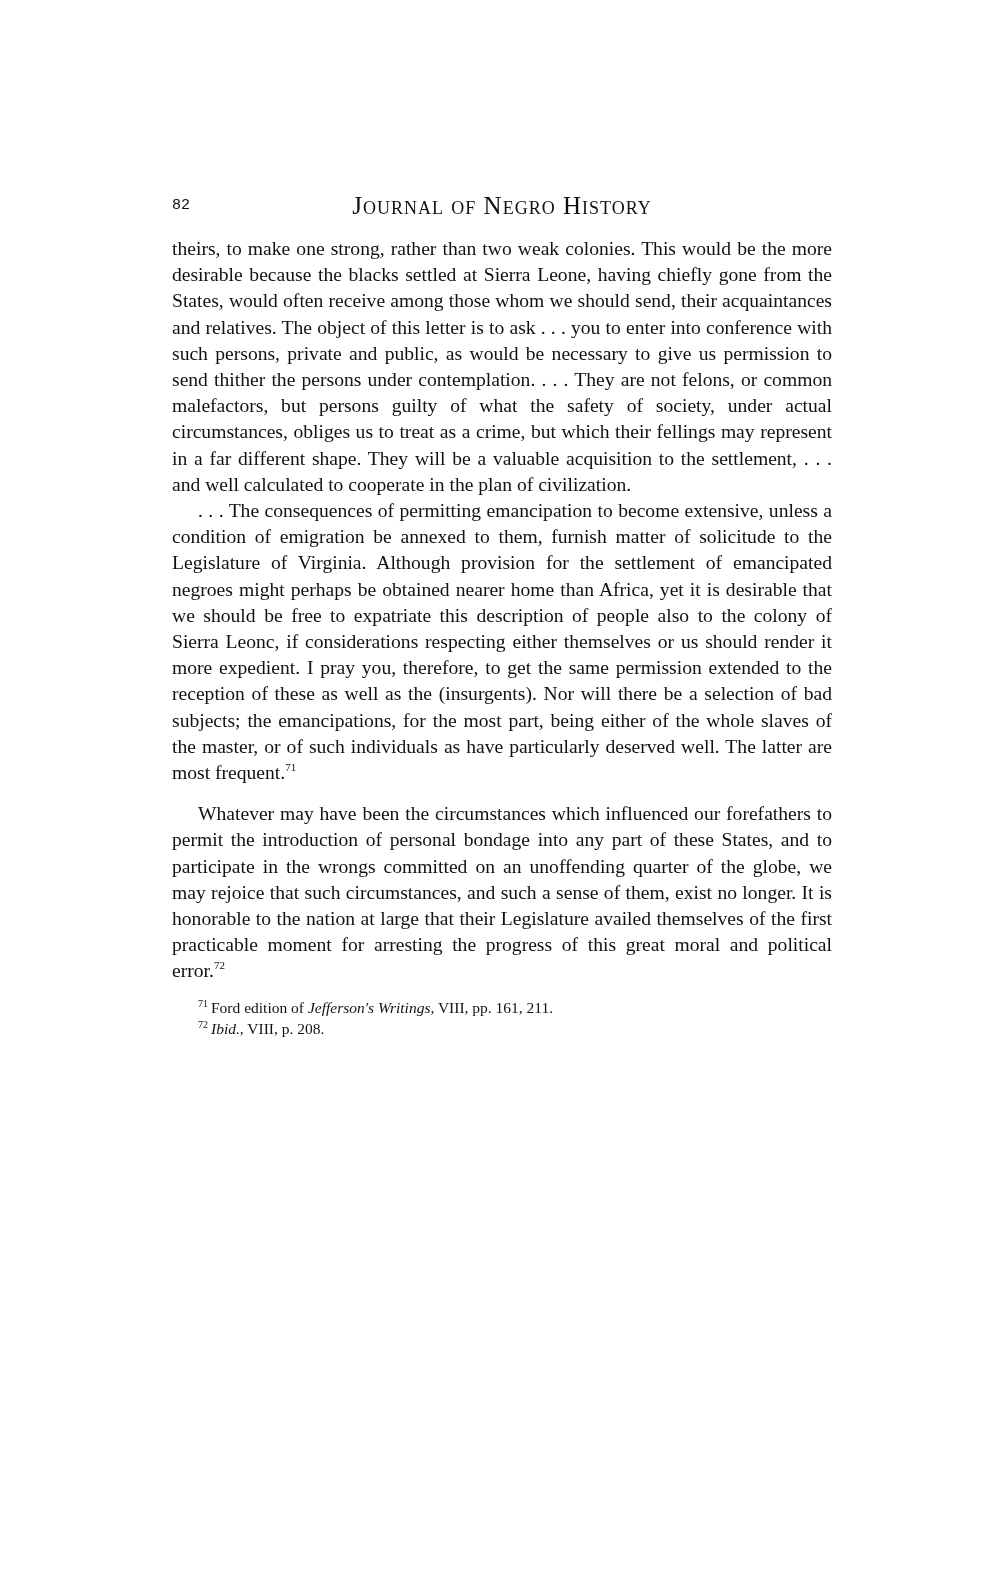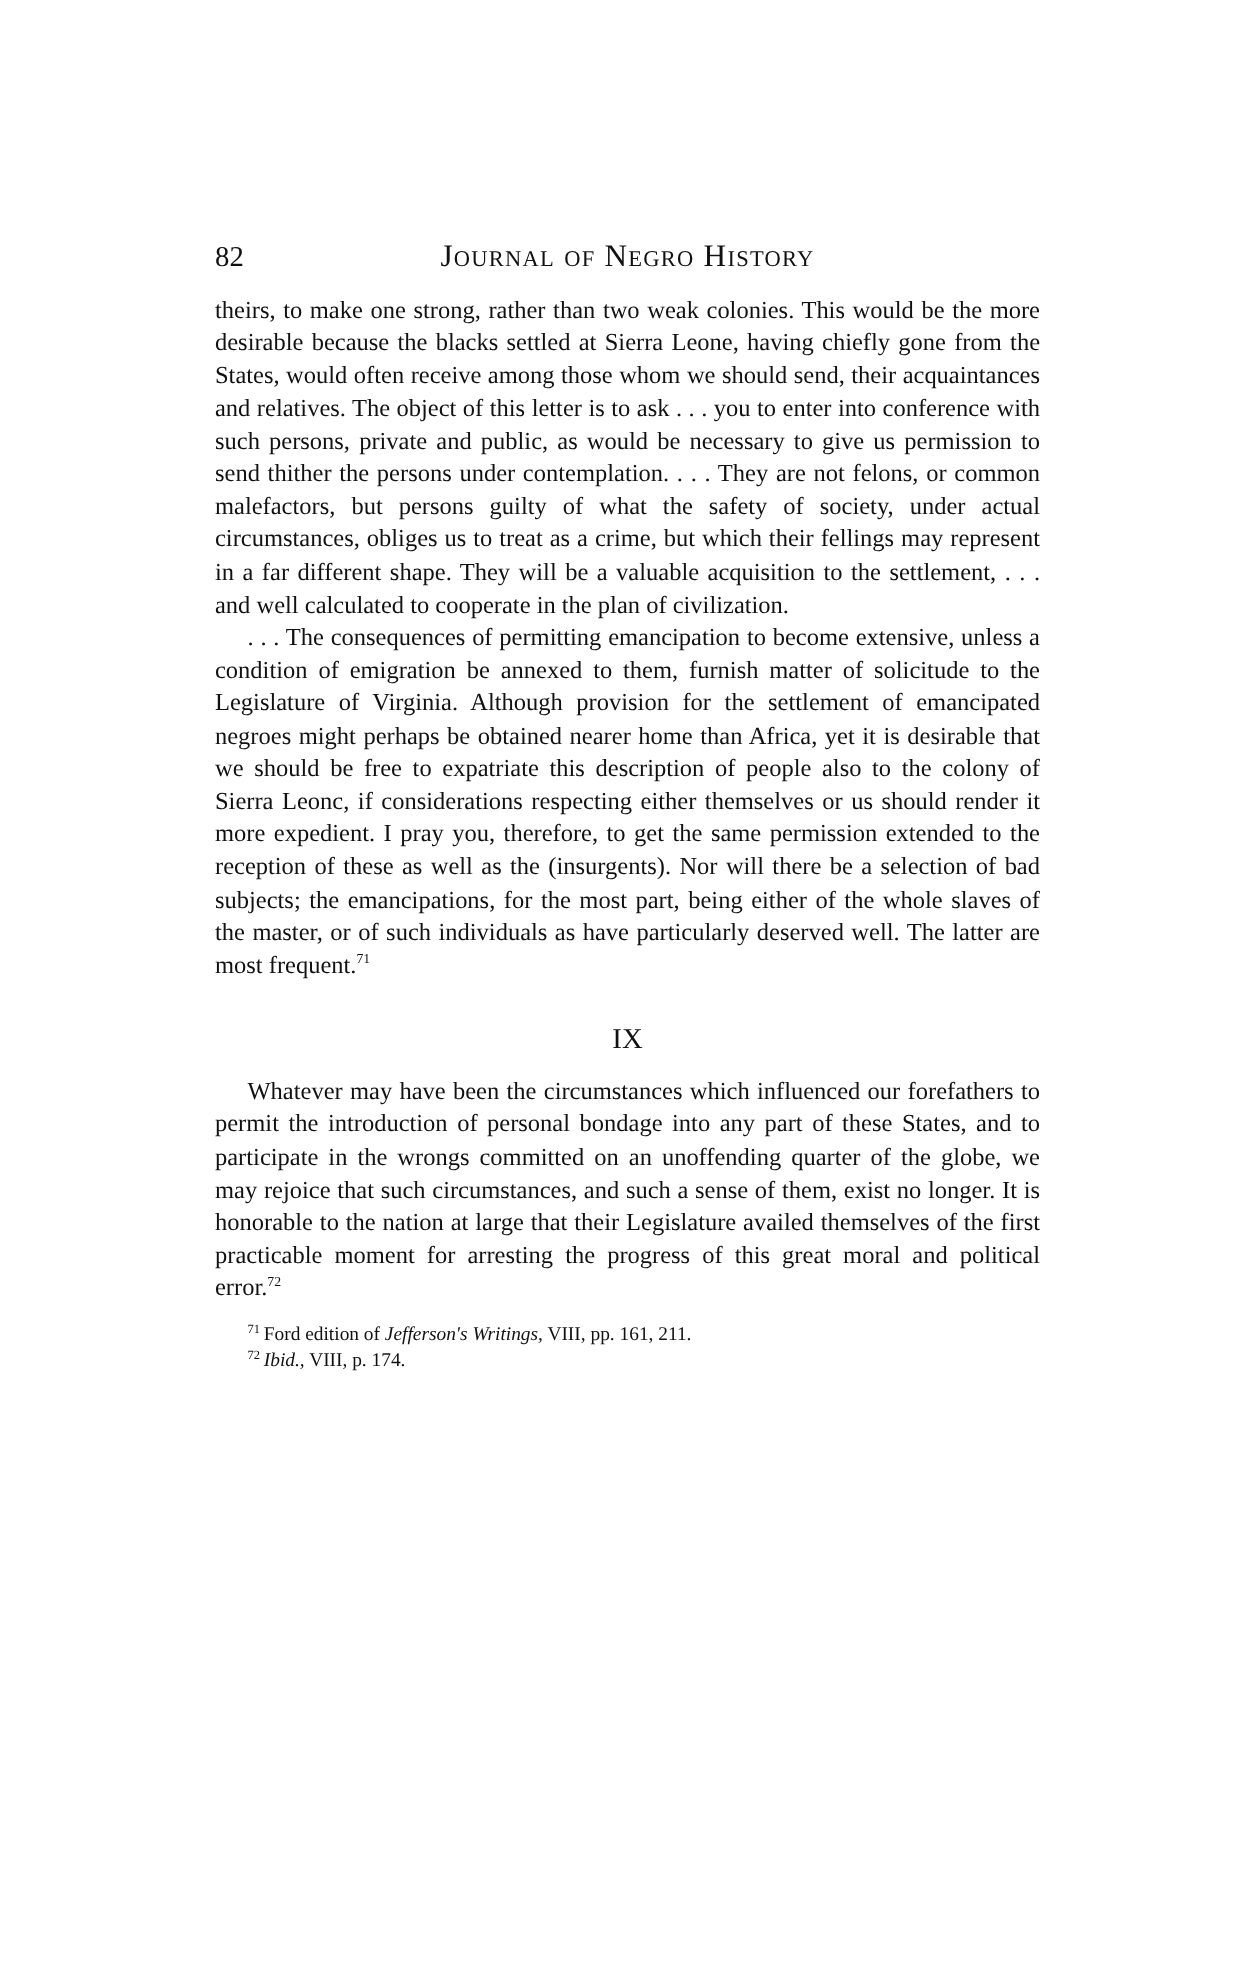--- a/index.html
+++ b/index.html
@@ -24,22 +24,22 @@
     .running-head {
       position: relative;
       height: 40px;
       font-size: 21px;
       line-height: 40px;
     }
     .page-number {
       position: absolute;
       left: 0;
       top: 0;
-      font-family: Liberation Serif, serif;
-      font-size: 23px;
+      font-family: Liberation Mono, monospace;
+      font-size: 15px;
     }
     .journal-title {
       position: absolute;
       left: 0;
       right: 0;
       text-align: center;
       font-family: "Liberation Serif", serif;
       font-variant: small-caps;
       font-size: 25px;
       letter-spacing: 1px;
@@ -105,27 +105,26 @@
 
   <div class="running-head">
     <span class="page-number">82</span>
     <span class="journal-title">Journal of Negro History</span>
   </div>
 
   <p class="body-text para-quote"><span>theirs, to make one strong, rather than two weak colonies. This would be the more desirable because the blacks settled at Sierra Leone, having chiefly gone from the States, would often receive among those whom we should send, their acquaintances and relatives. The object of this letter is to ask . . . you to enter into conference with such persons, private and public, as would be necessary to give us permission to send thither the persons under contemplation. . . . They are not felons, or common malefactors, but persons guilty of what the safety of society, under actual circumstances, obliges us to treat as a crime, but which their fellings may represent in a far different shape. They will be a valuable acquisition to the settlement, . . . and well calculated to cooperate in the plan of civilization.</span></p>
 
   <p class="body-text para-indent"><span>. . . The consequences of permitting emancipation to become extensive, unless a condition of emigration be annexed to them, furnish matter of solicitude to the Legislature of Virginia. Although provision for the settlement of emancipated negroes might perhaps be obtained nearer home than Africa, yet it is desirable that we should be free to expatriate this description of people also to the colony of Sierra Leonc, if considerations respecting either themselves or us should render it more expedient. I pray you, therefore, to get the same permission extended to the reception of these as well as the (insurgents). Nor will there be a selection of bad subjects; the emancipations, for the most part, being either of the whole slaves of the master, or of such individuals as have particularly deserved well. The latter are most frequent.</span><sup class="fn">71</sup></p>
 
-  <div class="section-num">IX</div>
 
 
   <p class="body-text para-indent para-after-lead"><span>Whatever may have been the circumstances which influenced our forefathers to permit the introduction of personal bondage into any part of these States, and to participate in the wrongs committed on an unoffending quarter of the globe, we may rejoice that such circumstances, and such a sense of them, exist no longer. It is honorable to the nation at large that their Legislature availed themselves of the first practicable moment for arresting the progress of this great moral and political error.</span><sup class="fn">72</sup></p>
 
   <div class="footnotes">
     <div class="footnote">
       <sup>71</sup><span>Ford edition of </span><i>Jefferson's Writings,</i><span> VIII, pp. 161, 211.</span>
     </div>
     <div class="footnote">
-      <sup>72</sup><span></span><i>Ibid.,</i><span> VIII, p. 174.</span>
+      <sup>72</sup><span></span><i>Ibid.,</i><span> VIII, p. 208.</span>
     </div>
   </div>
 
 </div>
 
 </body></html>

